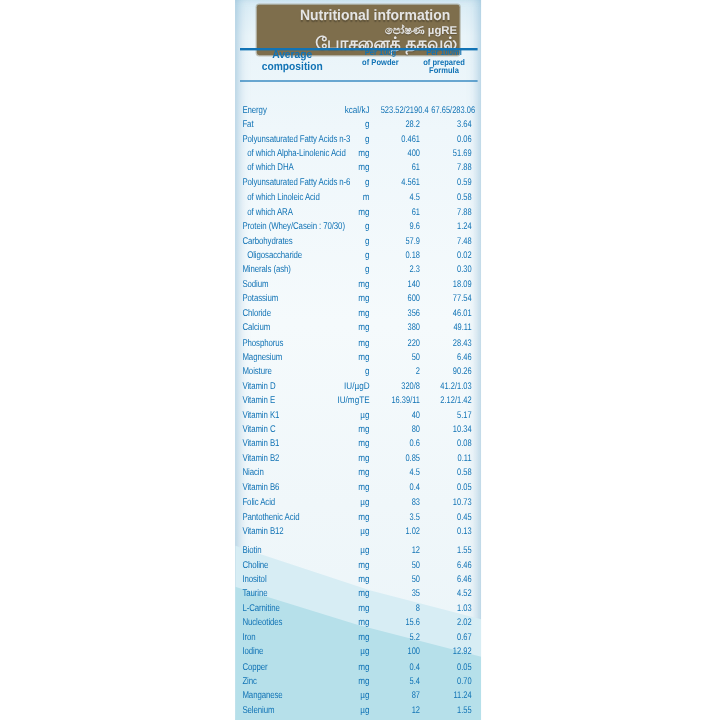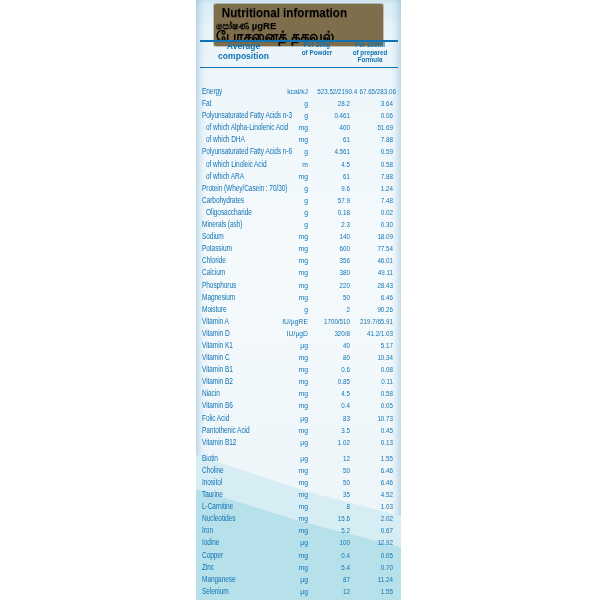--- a/index.html
+++ b/index.html
@@ -11,21 +11,21 @@
     position:absolute;left:196px;top:0;width:205px;height:600px;
     background:linear-gradient(180deg,#d9ecf5 0%,#e9f4f9 5%,#eff7fb 18%,#f5fafc 45%,#f0f7fa 70%,#eaf4f8 100%);
     box-shadow:inset 7px 0 9px -5px rgba(110,165,200,.55), inset -7px 0 9px -5px rgba(110,165,200,.55);
     overflow:hidden;
   }
   .wedge{position:absolute;left:0;top:0;width:100%;height:100%;pointer-events:none;}
   .wedge1{background:#d7edf4;clip-path:polygon(0 75.8%,55% 82%,100% 86%,100% 100%,0 100%);}
   .wedge2{background:#b6e0ea;clip-path:polygon(0 81.5%,50% 86.8%,100% 91.2%,100% 100%,0 100%);}
   .header-box{
     position:absolute;top:4px;left:18px;width:169px;
-    background:#7e6e4c;border-radius:2px;color:#000000;text-align:left;
+    background:#7e6e4c;border-radius:2px;color:#e5e5e5;text-align:right;
     padding:3px 2px 4px 2px;box-sizing:border-box;
     box-shadow:0 0 0 1px rgba(110,95,60,.35);
   }
   .hb-en{font-size:12.5px;font-weight:700;line-height:13px;transform:scaleX(.93);transform-origin:center;white-space:nowrap;text-shadow:0 1px 1px rgba(0,0,0,.25);}
   .hb-si{font-size:9.5px;font-weight:700;line-height:11px;text-shadow:0 1px 1px rgba(0,0,0,.25);}
   .hb-ta{font-size:14px;font-weight:700;line-height:11px;text-shadow:0 1px 1px rgba(0,0,0,.25);}
   .rule{position:absolute;left:4px;right:3px;height:1.5px;background:#1173b5;}
   .rule-top{top:40px;}
   .rule-bottom{top:66.5px;}
   .col-heads{
@@ -181,32 +181,32 @@
     <span class="c-g">50</span>
     <span class="c-ml">6.46</span>
   </div>
       <div class="trow">
     <span class="c-label">Moisture</span>
     <span class="c-unit">g</span>
     <span class="c-g">2</span>
     <span class="c-ml">90.26</span>
   </div>
       <div class="trow">
-    <span class="c-label">Vitamin A</span>
-    <span class="c-unit">IU/µgRE</span>
-    <span class="c-g">1700/510</span>
-    <span class="c-ml">219.7/65.91</span>
-  </div>
-      <div class="trow">
     <span class="c-label">Vitamin D</span>
     <span class="c-unit">IU/µgD</span>
     <span class="c-g">320/8</span>
     <span class="c-ml">41.2/1.03</span>
   </div>
       <div class="trow">
+    <span class="c-label">Vitamin E</span>
+    <span class="c-unit">IU/mgTE</span>
+    <span class="c-g">16.39/11</span>
+    <span class="c-ml">2.12/1.42</span>
+  </div>
+      <div class="trow">
     <span class="c-label">Vitamin K1</span>
     <span class="c-unit">µg</span>
     <span class="c-g">40</span>
     <span class="c-ml">5.17</span>
   </div>
       <div class="trow">
     <span class="c-label">Vitamin C</span>
     <span class="c-unit">mg</span>
     <span class="c-g">80</span>
     <span class="c-ml">10.34</span>

